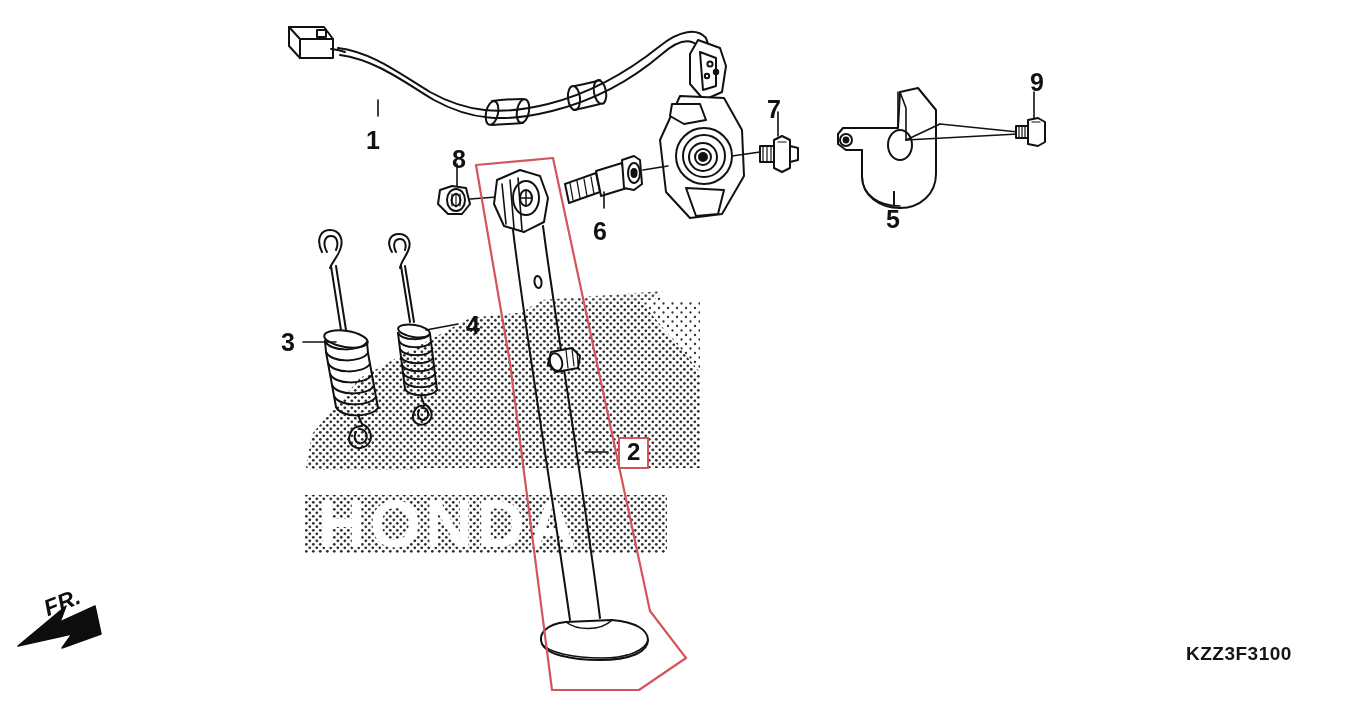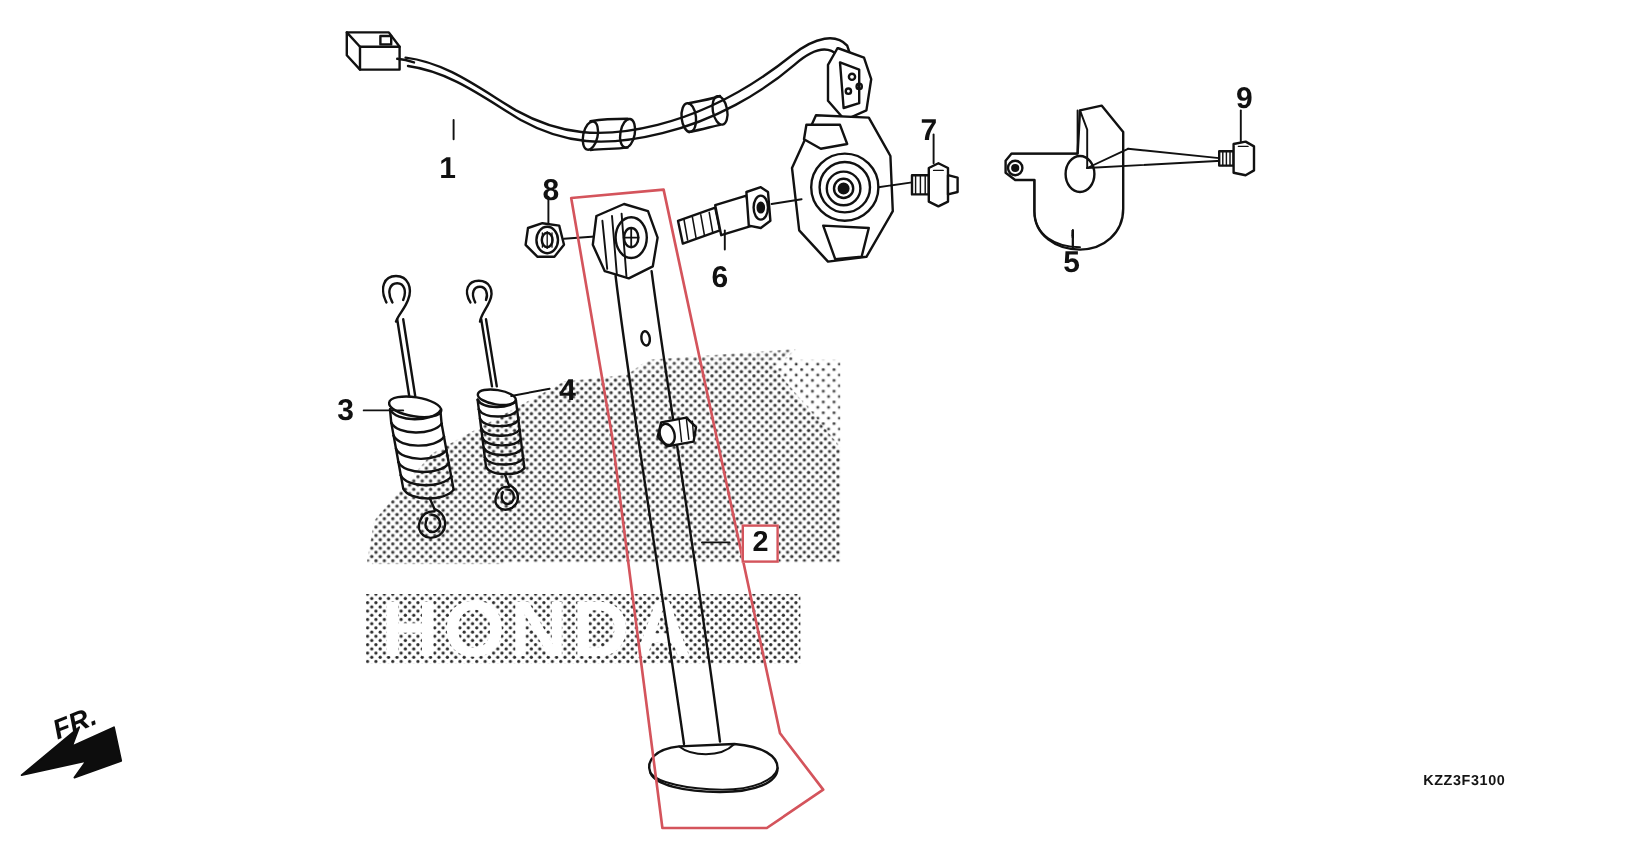--- a/index.html
+++ b/index.html
@@ -38,21 +38,21 @@
     border: 2px solid #d4545c;
     padding: 1px 7px 3px 7px;
     font-size: 24px;
     background: #ffffff;
   }
   #part-number {
     position: absolute;
     left: 1186px;
     top: 643px;
     font-family: "Liberation Sans", sans-serif;
-    font-size: 12px;
+    font-size: 19px;
     font-weight: bold;
     letter-spacing: 0.5px;
     color: #141414;
     white-space: nowrap;
   }
   #fr-label {
     position: absolute;
     left: 40px;
     top: 597px;
     font-family: "Liberation Sans", sans-serif;

